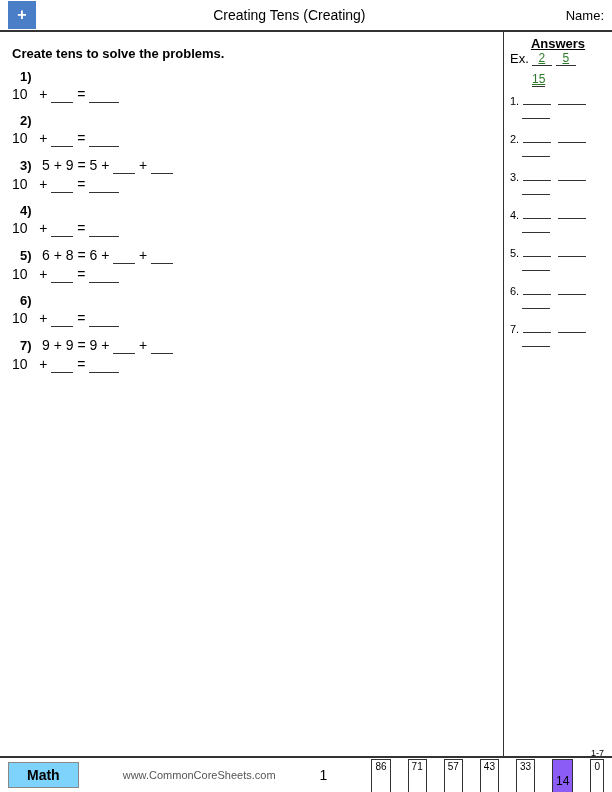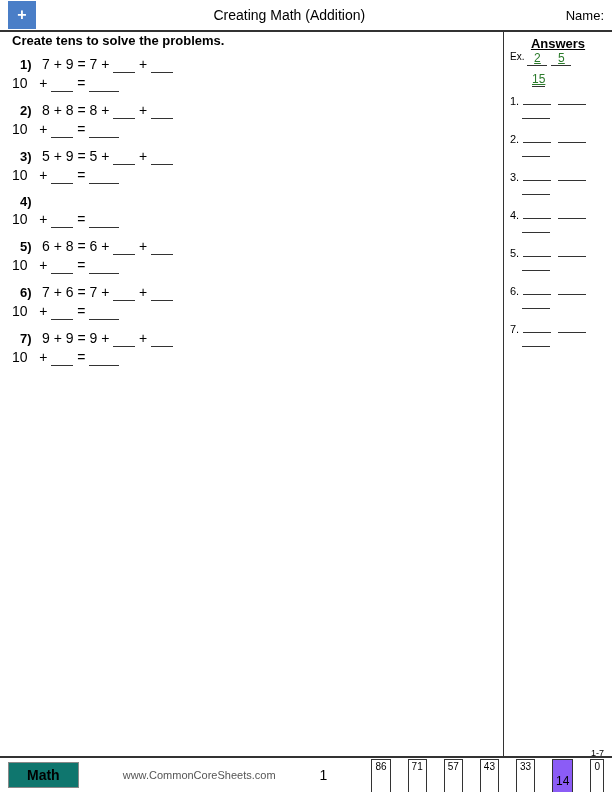--- a/index.html
+++ b/index.html
@@ -47,21 +47,21 @@
 
     
     .main-layout {
       display: flex;
       height: calc(792px - 32px - 36px);
     }
 
     
     .content {
       flex: 1;
-      padding: 1px 12px;
+      padding: 14px 12px;
       border-right: 1px solid #333;
       overflow: hidden;
     }
     .instructions {
       font-weight: bold;
       font-size: 13px;
       margin-bottom: 8px;
     }
 
     
@@ -149,21 +149,21 @@
     .footer {
       height: 36px;
       border-top: 2px solid #333;
       display: flex;
       align-items: center;
       justify-content: space-between;
       padding: 0 8px;
       background: white;
     }
     .footer-math {
-      background: #0f766e;
+      background: #7dd3fc;
       padding: 4px 18px;
       font-weight: bold;
       font-size: 14px;
       border: 1px solid #888;
     }
     .footer-url {
       font-size: 11px;
       color: #555;
     }
     .footer-page {
@@ -186,44 +186,42 @@
       background: #8b5cf6;
     }
   </style>
 </head>
 <body>
 
 <div class="header">
   <div class="logo-icon">
     <span>+</span>
   </div>
-  <div class="header-title">Creating Math (Addition)</div>
+  <div class="header-title">Creating Tens (Creating)</div>
   <div class="header-name">Name:</div>
 </div>
 
 <div class="main-layout">
 
   <div class="content">
     <div class="instructions">Create tens to solve the problems.</div>
 
 
     <div class="problem">
       <div class="prob-row1">
         <span class="prob-num">1)</span>
-        <span>7 + 9 = 7 + <span class="blank">&nbsp;&nbsp;</span> + <span class="blank">&nbsp;&nbsp;</span></span>
       </div>
       <div class="prob-row2">
         10 &nbsp; + <span class="blank">&nbsp;&nbsp;</span> = <span class="blank-lg">&nbsp;&nbsp;&nbsp;</span>
       </div>
     </div>
 
     <div class="problem">
       <div class="prob-row1">
         <span class="prob-num">2)</span>
-        <span>8 + 8 = 8 + <span class="blank">&nbsp;&nbsp;</span> + <span class="blank">&nbsp;&nbsp;</span></span>
       </div>
       <div class="prob-row2">
         10 &nbsp; + <span class="blank">&nbsp;&nbsp;</span> = <span class="blank-lg">&nbsp;&nbsp;&nbsp;</span>
       </div>
     </div>
 
     <div class="problem">
       <div class="prob-row1">
         <span class="prob-num">3)</span>
         <span>5 + 9 = 5 + <span class="blank">&nbsp;&nbsp;</span> + <span class="blank">&nbsp;&nbsp;</span></span>
@@ -248,21 +246,20 @@
         <span>6 + 8 = 6 + <span class="blank">&nbsp;&nbsp;</span> + <span class="blank">&nbsp;&nbsp;</span></span>
       </div>
       <div class="prob-row2">
         10 &nbsp; + <span class="blank">&nbsp;&nbsp;</span> = <span class="blank-lg">&nbsp;&nbsp;&nbsp;</span>
       </div>
     </div>
 
     <div class="problem">
       <div class="prob-row1">
         <span class="prob-num">6)</span>
-        <span>7 + 6 = 7 + <span class="blank">&nbsp;&nbsp;</span> + <span class="blank">&nbsp;&nbsp;</span></span>
       </div>
       <div class="prob-row2">
         10 &nbsp; + <span class="blank">&nbsp;&nbsp;</span> = <span class="blank-lg">&nbsp;&nbsp;&nbsp;</span>
       </div>
     </div>
 
     <div class="problem">
       <div class="prob-row1">
         <span class="prob-num">7)</span>
         <span>9 + 9 = 9 + <span class="blank">&nbsp;&nbsp;</span> + <span class="blank">&nbsp;&nbsp;</span></span>
@@ -271,21 +268,21 @@
         10 &nbsp; + <span class="blank">&nbsp;&nbsp;</span> = <span class="blank-lg">&nbsp;&nbsp;&nbsp;</span>
       </div>
     </div>
 
   </div>
 
   <div class="answers-panel">
     <div class="answers-title">Answers</div>
 
     <div style="display:flex; align-items:flex-start; margin-bottom:6px;">
-      <span style="font-size:10px; margin-right:3px;">Ex.</span>
+      <span style="font-size:13px; margin-right:3px;">Ex.</span>
       <div style="display:flex; flex-direction:column; align-items:center; margin-right:4px;">
         <span class="ans-val">2</span>
       </div>
       <div style="display:flex; flex-direction:column; align-items:center; margin-right:4px;">
         <span class="ans-val">5</span>
       </div>
     </div>
     <div style="margin-left:22px; margin-bottom:8px;">
       <span class="ans-val" style="min-width:28px;">15</span>
     </div>

